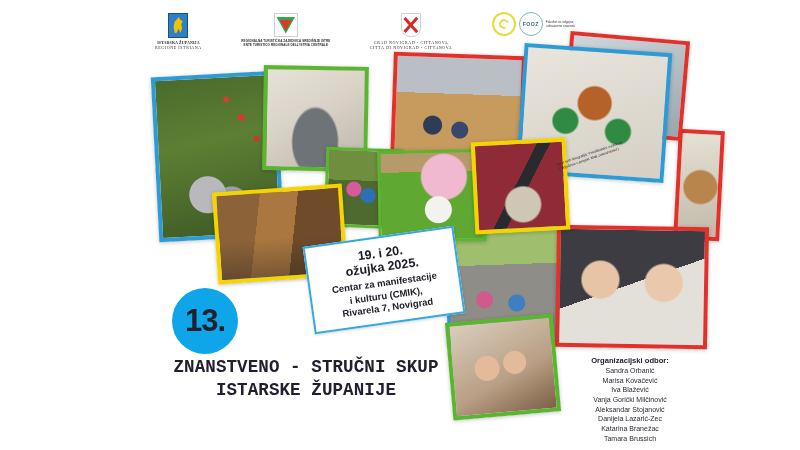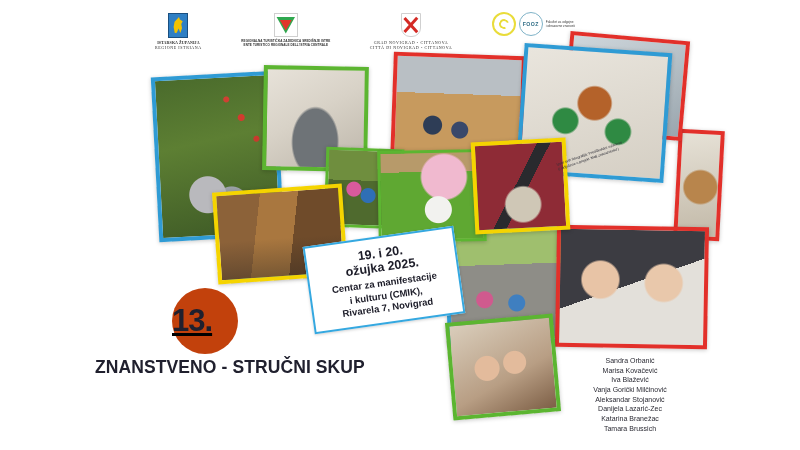--- a/index.html
+++ b/index.html
@@ -203,35 +203,36 @@
     font-size: 9.5px; font-weight: bold; color: #1c1c28;
     line-height: 1.3; text-align: center;
   }
 
   
   .badge {
     position: absolute;
     left: 172px; top: 288px;
     width: 66px; height: 66px;
     border-radius: 50%;
-    background: #c2410c;
-    display: flex; align-items: center; 
+    background: #0ea5e9;
+    display: flex; align-items: center; justify-content: center;
     z-index: 58;
-    text-decoration: underline;
   }
   .badge span {
     font-size: 31px; font-weight: bold; color: #20202e;
     letter-spacing: -1px;
   }
 
   .title-block {
     position: absolute;
-    left: 95px; top: 356px;
+    left: 106px; top: 356px;
     width: 400px;
+    text-align: center;
     z-index: 58;
+    font-family: Liberation Mono, monospace;
   }
   .title-block div {
     font-size: 17.5px; font-weight: bold;
     color: #20202e; line-height: 1.33;
     letter-spacing: .1px;
   }
 
   
   .committee {
     position: absolute;
@@ -361,23 +362,25 @@
       <div>Rivarela 7, Novigrad</div>
     </div>
   </div>
 
   <div class="badge">
     <span>13.</span>
   </div>
 
   <div class="title-block">
     <div>ZNANSTVENO - STRUČNI SKUP</div>
+    <div>ISTARSKE ŽUPANIJE</div>
   </div>
 
   <div class="committee">
+    <div class="committee-title">Organizacijski odbor:</div>
     <ul>
       <li>Sandra Orbanić</li>
       <li>Marisa Kovačević</li>
       <li>Iva Blažević</li>
       <li>Vanja Gorički Milčinović</li>
       <li>Aleksandar Stojanović</li>
       <li>Danijela Lazarić-Zec</li>
       <li>Katarina Branežac</li>
       <li>Tamara Brussich</li>
     </ul>

